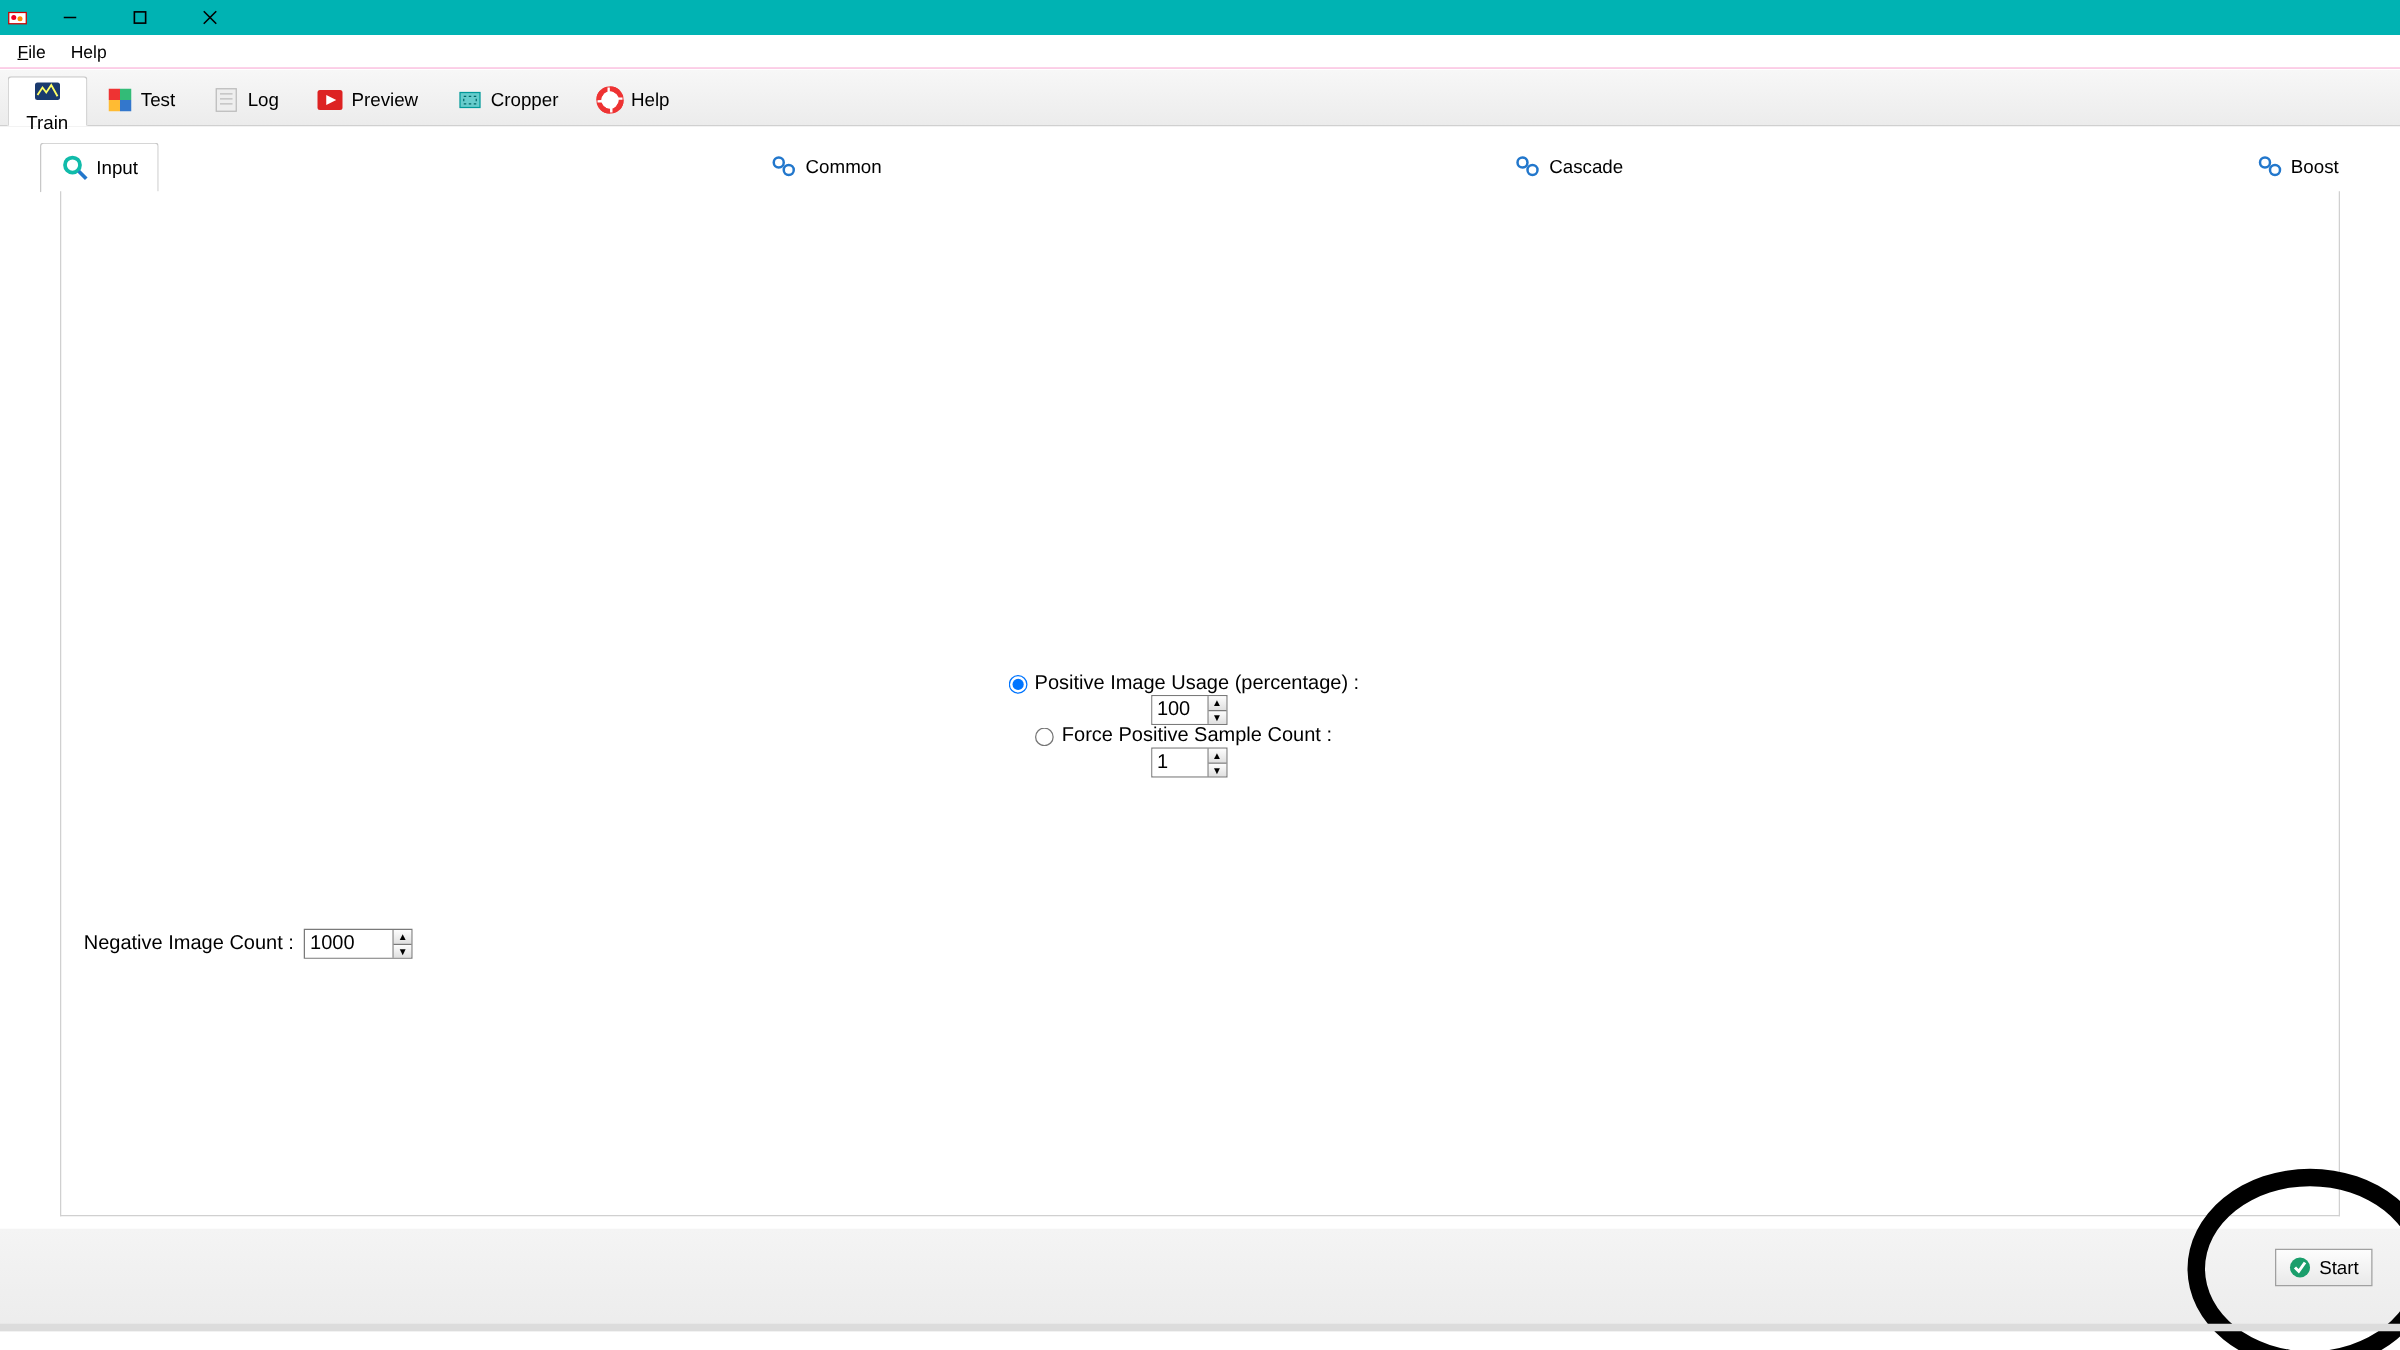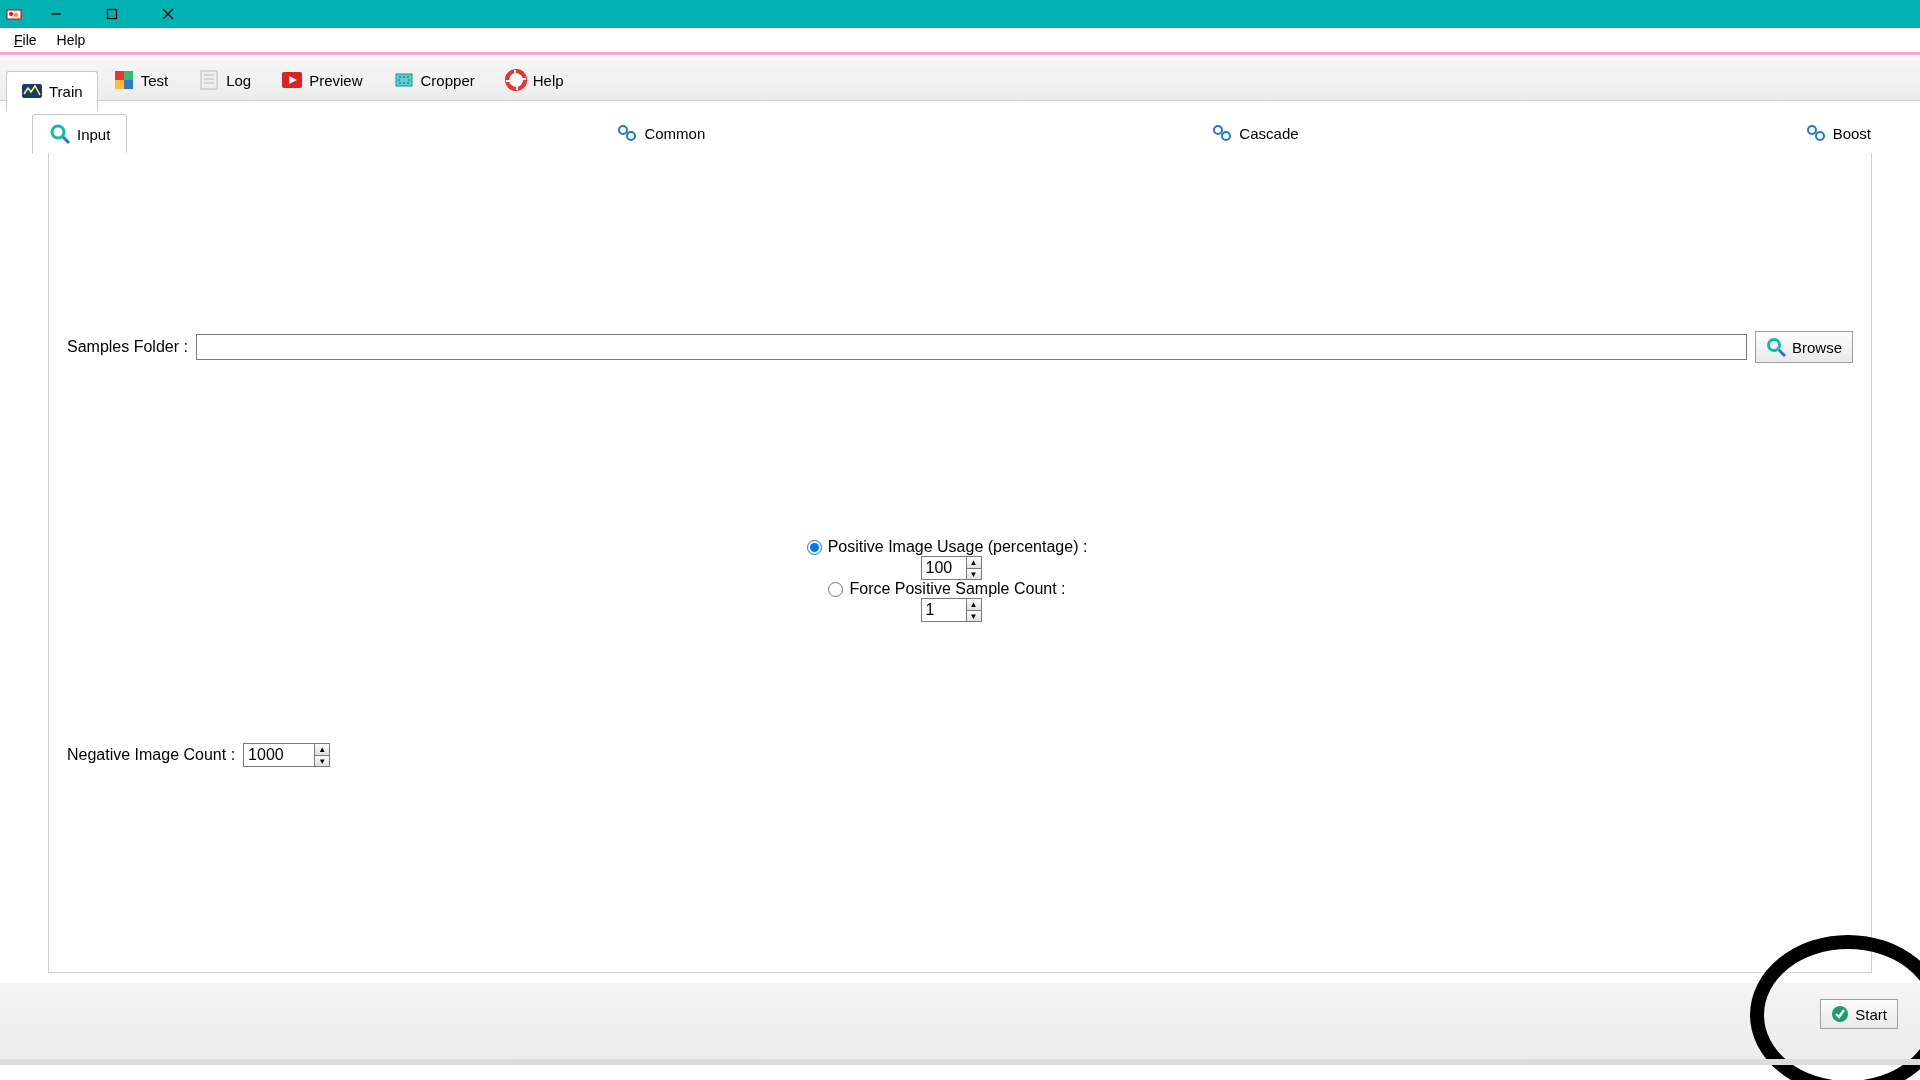--- a/index.html
+++ b/index.html
@@ -5,27 +5,27 @@
   * { box-sizing: border-box; margin: 0; padding: 0; }
   html, body { width: 1920px; height: 1080px; font-family: "Segoe UI", Tahoma, sans-serif; font-size: 14px; overflow: hidden; background: #fff; }
   
   .titlebar { height: 28px; background: #00b3b3; display: flex; align-items: center; padding: 0 6px; color: #000; }
   .titlebar .app-icon { width: 16px; height: 16px; margin-right: 6px; display: inline-flex; align-items: center; justify-content: center; }
   .titlebar .title { flex: 1; font-size: 13px; }
   .titlebar .win-controls { display: flex; }
   .titlebar .win-btn { width: 56px; height: 28px; display:flex; align-items:center; justify-content:center; cursor:pointer; }
   .titlebar .win-btn svg { stroke:#000; }
   
-  .menubar { height: 27px; background:#fff; border-bottom:3px solid #f9a8d4; display:flex; align-items:center; padding:0 4px; }
+  .menubar { height: 27px; background:#fff; border-bottom:1px solid #f9a8d4; display:flex; align-items:center; padding:0 4px; }
   .menubar .menu-item { padding: 4px 10px; cursor:pointer; font-size:14px; }
   .menubar .menu-item .ul { text-decoration: underline; }
   
   .maintabs { height: 46px; background: linear-gradient(#f7f7f7,#ececec); border-top:1px solid #fff; border-bottom:1px solid #d0d0d0; display:flex; align-items:flex-end; padding: 0 6px; }
   .maintab { height: 40px; padding: 0 14px; display:flex; align-items:center; gap:6px; border:1px solid transparent; cursor:pointer; font-size:15px; }
-  .maintab.active { background:#fff; border:1px solid #c8c8c8; border-bottom:1px solid #fff; border-radius:3px 3px 0 0; position:relative; top:11px; }
+  .maintab.active { background:#fff; border:1px solid #c8c8c8; border-bottom:1px solid #fff; border-radius:3px 3px 0 0; position:relative; top:1px;flex-direction:column; }
   .maintab .ticon { width:22px; height:22px; display:inline-flex; }
   
   .subtabs-wrap { padding: 4px 8px 0 8px; border-bottom:1px solid #d0d0d0; display:flex; }
   .subtab { height:40px; padding:0 16px; display:flex; align-items:center; gap:6px; border:1px solid transparent; cursor:pointer; font-size:15px; }
   .subtab.active { background:#fff; border:1px solid #c8c8c8; border-bottom:1px solid #fff; border-radius:3px 3px 0 0; position:relative; top:1px; }
   .subtab .sicon { width:22px; height:22px; display:inline-flex; }
   
   .panel { margin: 0 24px 10px 24px; border:1px solid #d0d0d0; border-top:none; background:#fff; height: 820px; padding: 18px; position:relative; }
   .row { display:flex; align-items:center; }
   .row.samples { position:absolute; top: 178px; left:18px; right:18px; }
@@ -182,33 +182,20 @@
             <circle cx="7" cy="8" r="4" fill="none" stroke="#27c" stroke-width="2"></circle>
             <circle cx="15" cy="14" r="4" fill="none" stroke="#27c" stroke-width="2"></circle>
           </svg>
         </span>
     <span>Boost</span>
   </div>
 </div>
 
 <div class="panel">
 
-  <div class="row samples">
-    <span class="lbl">Samples Folder :</span>
-    <input class="textinput" type="text" value="" style="">
-    <button class="btn">
-      <span class="bicon">
-            <svg viewBox="0 0 20 20">
-              <circle cx="8" cy="8" r="5.5" fill="none" stroke="#1ba" stroke-width="3"></circle>
-              <line x1="13" y1="13" x2="19" y2="19" stroke="#27c" stroke-width="3"></line>
-            </svg>
-          </span>
-      <span>Browse</span>
-    </button>
-  </div>
 
   <div class="row posneg">
     <label style="display:flex;align-items:center;cursor:pointer;">
       <input type="radio" name="posmode" checked="" style="">
       <span class="lbl">Positive Image Usage (percentage) :</span>
     </label>
     <span class="spinner">
       <input type="text" value="100" style="">
       <span class="arrows">
             <div>▲</div>

